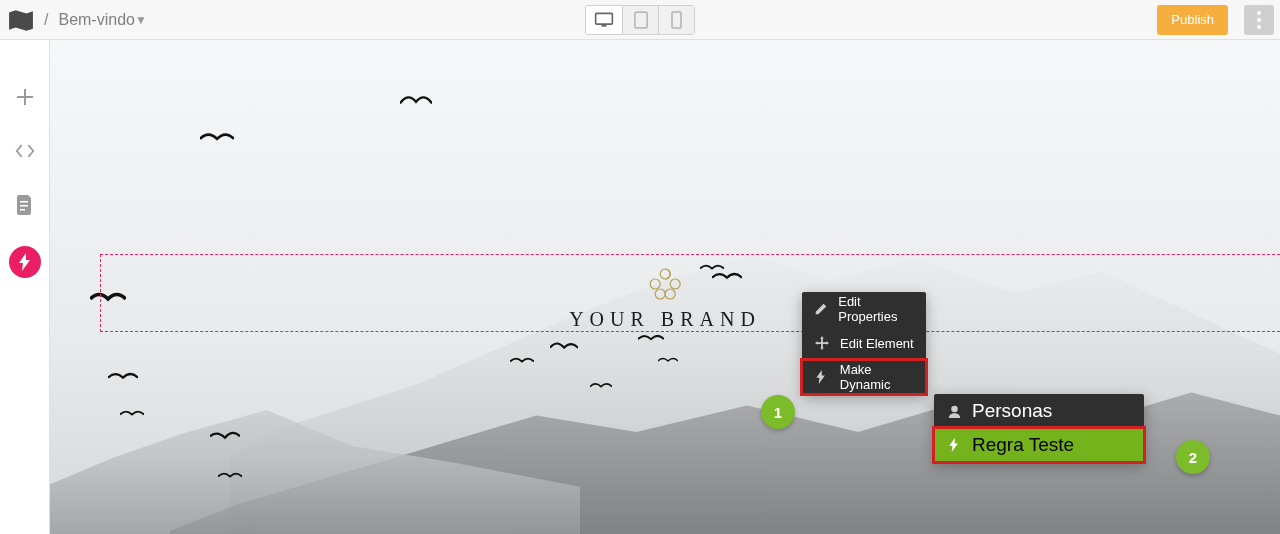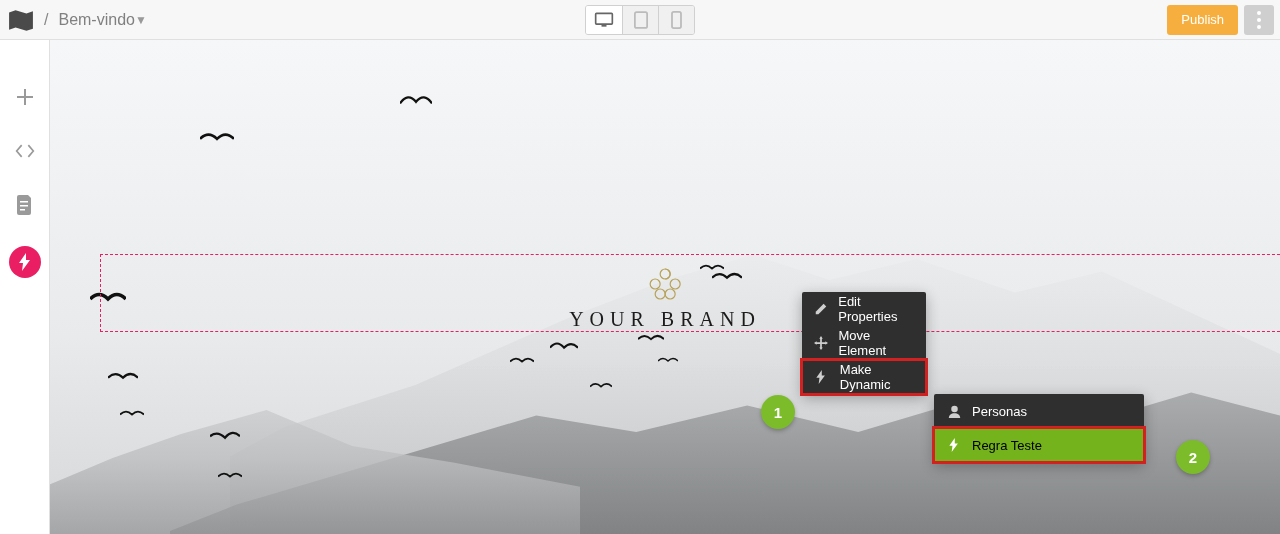--- a/index.html
+++ b/index.html
@@ -27,21 +27,21 @@
   }
   .device-switch > div{
     width:36px; display:flex; align-items:center; justify-content:center;
     background:#f0f0f0; color:#bbb;
   }
   .device-switch > div + div{ border-left:1px solid #d0d0d0;}
   .device-switch > div.active{ background:#fff; color:#666;}
 
   .topbar .right{
     position:absolute; right:6px; top:50%; transform:translateY(-50%);
-    display:flex; gap:6px; align-items:center;
+    display:flex; gap:16px; align-items:center;
   }
   .publish-btn{
     background:#f6af3e; color:#fff; border:0; height:30px; padding:0 14px;
     border-radius:3px; font-size:13px; cursor:pointer;
   }
   .more-btn{
     width:30px; height:30px; background:#cfcfcf; border-radius:3px;
     display:flex; align-items:center; justify-content:center; color:#fff; cursor:pointer;
   }
 
@@ -112,21 +112,21 @@
     border-radius:2px;
   }
   .menu-item{
     height:34px; padding:0 12px; display:flex; align-items:center; gap:10px; cursor:pointer;
   }
   .menu-item .mi-icon{width:16px; display:flex; justify-content:center; color:#cfcfcf;}
   .menu-item.hl{outline:3px solid #d32020; outline-offset:-1px;gap:12px;}
 
   .submenu{
     position:absolute; top:354px; left:884px; width:210px;
-    background:#2f2f2f; color:#fff; font-size:13px;
+    background:#2f2f2f; color:#fff; font-size:19px;
     box-shadow:0 4px 14px rgba(0,0,0,.3);
     border-radius:2px;
   }
   .submenu .menu-item.sel{background:#74b31c; color:#000000;}
   .submenu .menu-item.hl2{outline:3px solid #d32020; outline-offset:-1px;}
 
   
   .callout{
     position:absolute; width:34px; height:34px; border-radius:50%;
     background:#7cbb2a; color:#fff; font-weight:600; font-size:15px;
@@ -318,21 +318,21 @@
           </svg>
         </span>
       <span>Edit Properties</span>
     </div>
     <div class="menu-item">
       <span class="mi-icon">
           <svg width="14" height="14" viewBox="0 0 16 16">
             <path d="M8 0l2 3H9v4h4V6l3 2-3 2V9H9v4h1l-2 3-2-3h1V9H3v1L0 8l3-2v1h4V3H6l2-3z" fill="currentColor"></path>
           </svg>
         </span>
-      <span>Move Element</span>
+      <span>Edit Element</span>
     </div>
     <div class="menu-item hl">
       <span class="mi-icon">
           <svg width="10" height="14" viewBox="0 0 12 18">
             <path d="M7 0L0 10h4l-1 8 8-11H7l0-7z" fill="currentColor"></path>
           </svg>
         </span>
       <span>Make Dynamic</span>
     </div>
   </div>

